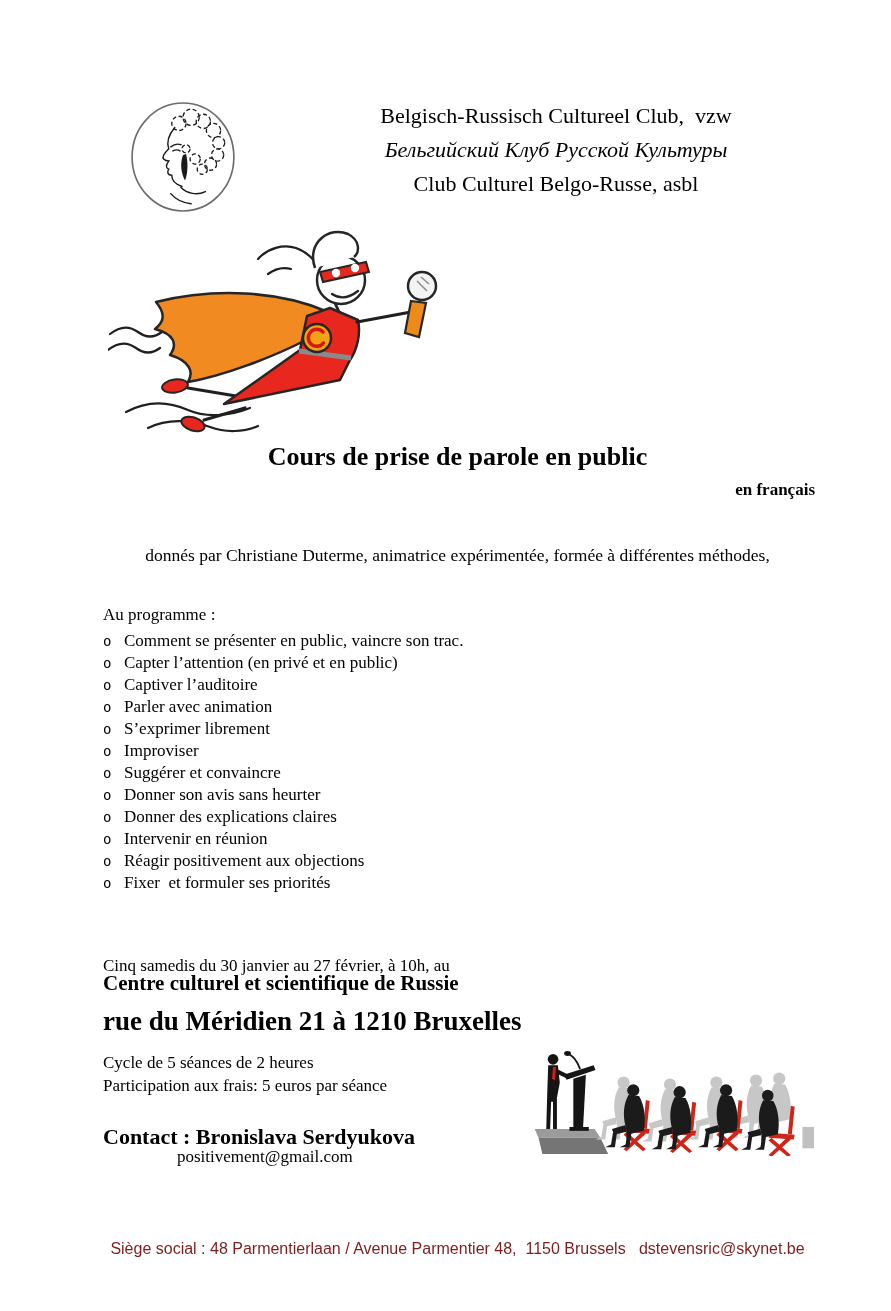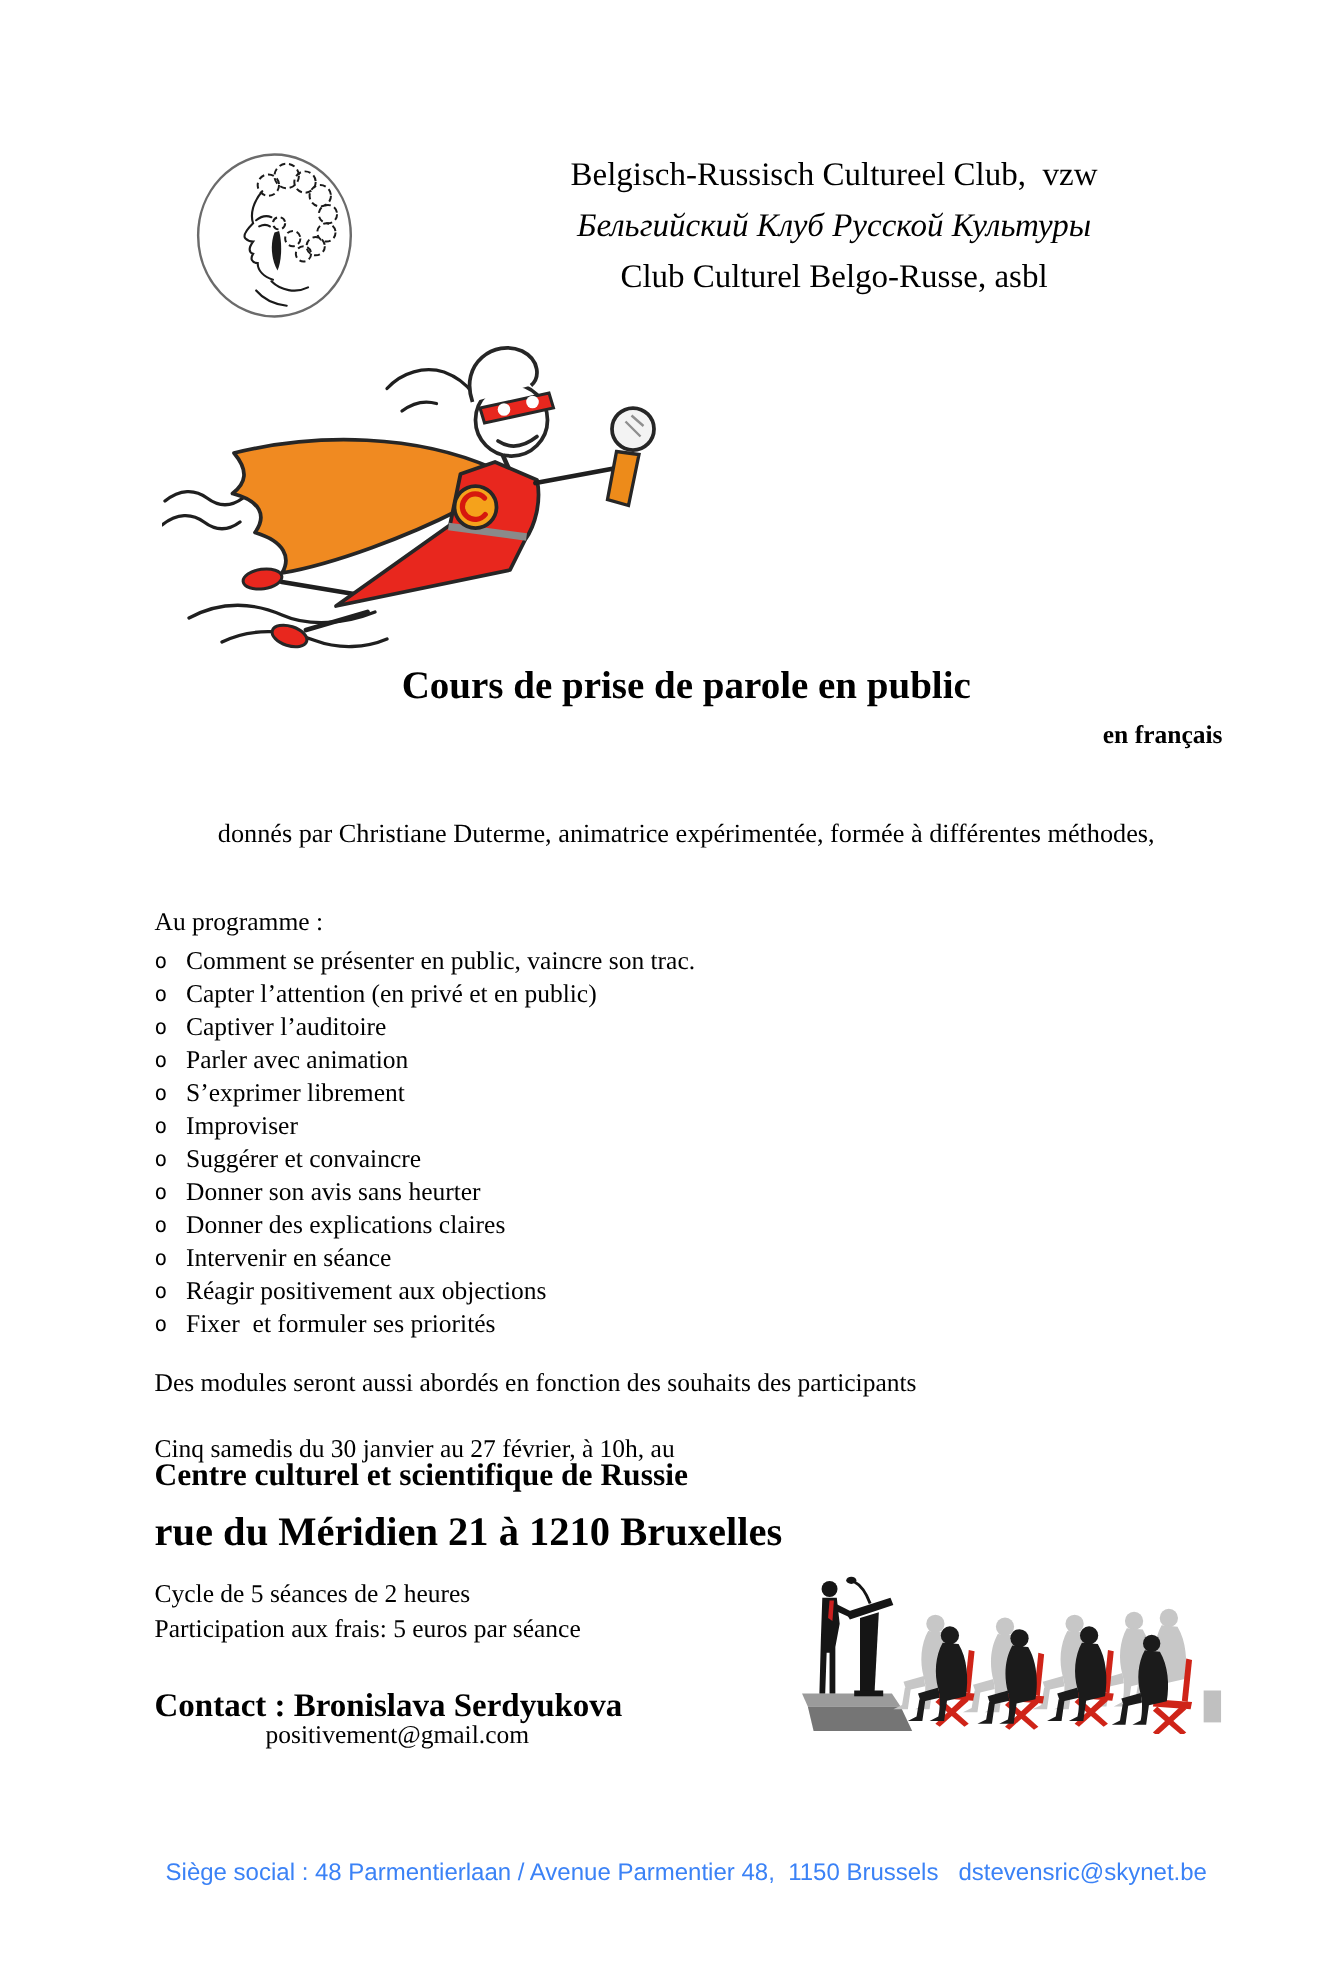--- a/index.html
+++ b/index.html
@@ -30,21 +30,21 @@
   .venue1{left:103px;top:928px;font-size:21px;font-weight:bold;margin-top:43px;}
   .venue2{left:103px;top:1006px;font-size:27px;font-weight:bold;}
   .cycle{left:103px;top:1053px;font-size:17px;}
   .fee{left:103px;top:1076px;font-size:17px;}
   .contact-line{left:103px;top:1124px;font-size:22px;font-weight:bold;}
   .contact-email{left:177px;top:1147px;font-size:17px;}
 
   .audience{left:525px;top:1040px;width:290px;height:116px;}
 
   .footer{left:0;top:1240px;width:891px;text-align:center;box-sizing:border-box;padding-left:24px;
-          font-family:"Liberation Sans",sans-serif;font-size:16px;color:#3b82f6;}
+          font-family:"Liberation Sans",sans-serif;font-size:16px;color:#7f1d1d;}
 </style>
 </head>
 <body>
 
 <div class="page">
 
   <div class="abs logo">
     <svg width="112" height="114" viewBox="0 0 110 112">
       <ellipse cx="54" cy="56" rx="50" ry="53" fill="#ffffff" stroke="#6b6b6b" stroke-width="1.6"></ellipse>
       <g fill="none" stroke="#1a1a1a" stroke-width="1.4" stroke-linecap="round">
@@ -148,33 +148,32 @@
     <li>
         <span class="bullet">o</span>
         <span class="prewrap">Donner son avis sans heurter</span>
       </li>
     <li>
         <span class="bullet">o</span>
         <span class="prewrap">Donner des explications claires</span>
       </li>
     <li>
         <span class="bullet">o</span>
-        <span class="prewrap">Intervenir en séance</span>
+        <span class="prewrap">Intervenir en réunion</span>
       </li>
     <li>
         <span class="bullet">o</span>
         <span class="prewrap">Réagir positivement aux objections</span>
       </li>
     <li>
         <span class="bullet">o</span>
         <span class="prewrap">Fixer  et formuler ses priorités</span>
       </li>
   </ul>
 
-  <div class="abs modules-note">Des modules seront aussi abordés en fonction des souhaits des participants</div>
   <div class="abs schedule-intro">Cinq samedis du 30 janvier au 27 février, à 10h, au</div>
   <div class="abs venue1">Centre culturel et scientifique de Russie</div>
   <div class="abs venue2">rue du Méridien 21 à 1210 Bruxelles</div>
   <div class="abs cycle">Cycle de 5 séances de 2 heures</div>
   <div class="abs fee">Participation aux frais: 5 euros par séance</div>
   <div class="abs contact-line">Contact : Bronislava Serdyukova</div>
   <div class="abs contact-email">positivement@gmail.com</div>
 
   <div class="abs audience">
     <svg width="290" height="116" viewBox="0 0 300 120">

